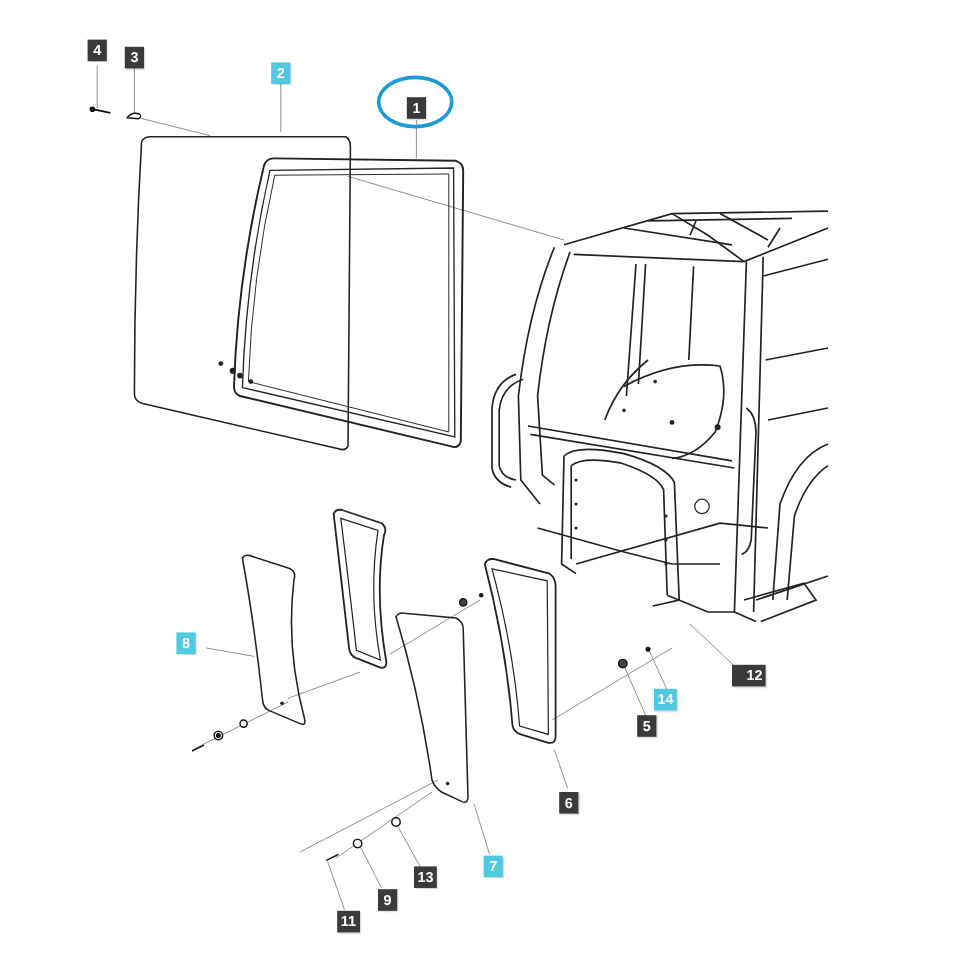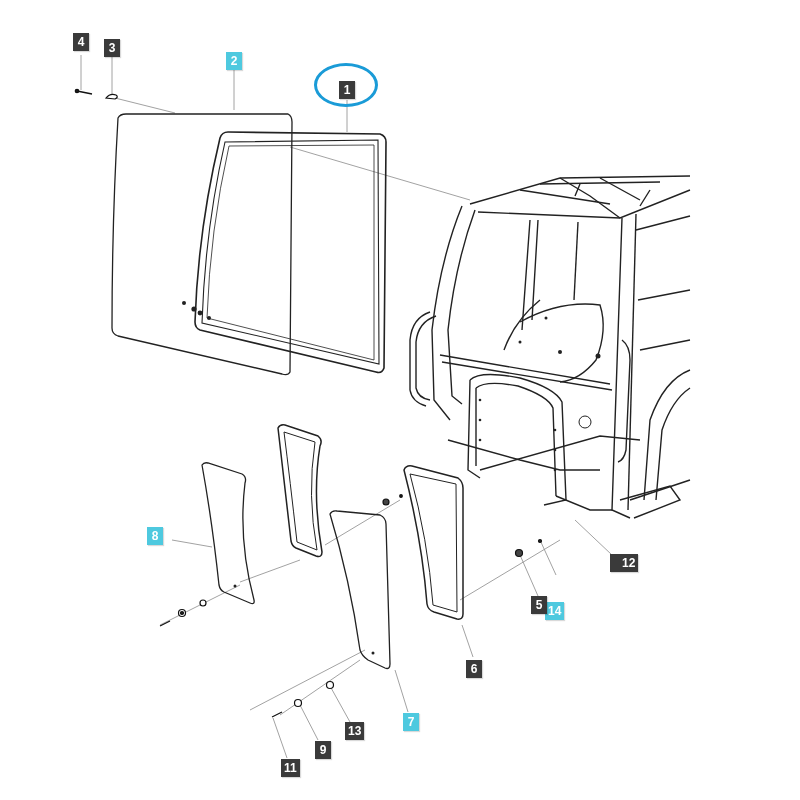--- a/index.html
+++ b/index.html
@@ -163,19 +163,19 @@
 </svg>
 
 <div class="highlight-ring"></div>
 
 <div class="callout dark" style="left:73px;top:33px;">4</div>
 <div class="callout dark" style="left:104px;top:39px;">3</div>
 <div class="callout cyan" style="left:226px;top:52px;">2</div>
 <div class="callout dark" style="left:339px;top:81px;">1</div>
 <div class="callout cyan" style="left:147px;top:527px;">8</div>
 <div class="callout dark" style="left:610px;top:554px;padding-left:12px;">12</div>
-<div class="callout cyan" style="left:545px;top:574px;margin-top:28px;">14</div>
+<div class="callout cyan" style="left:545px;top:574px;">14</div>
 <div class="callout dark" style="left:531px;top:596px;">5</div>
 <div class="callout dark" style="left:466px;top:660px;">6</div>
 <div class="callout cyan" style="left:403px;top:713px;">7</div>
 <div class="callout dark" style="left:345px;top:722px;">13</div>
 <div class="callout dark" style="left:315px;top:741px;">9</div>
 <div class="callout dark" style="left:281px;top:759px;">11</div>
 
 </body></html>

